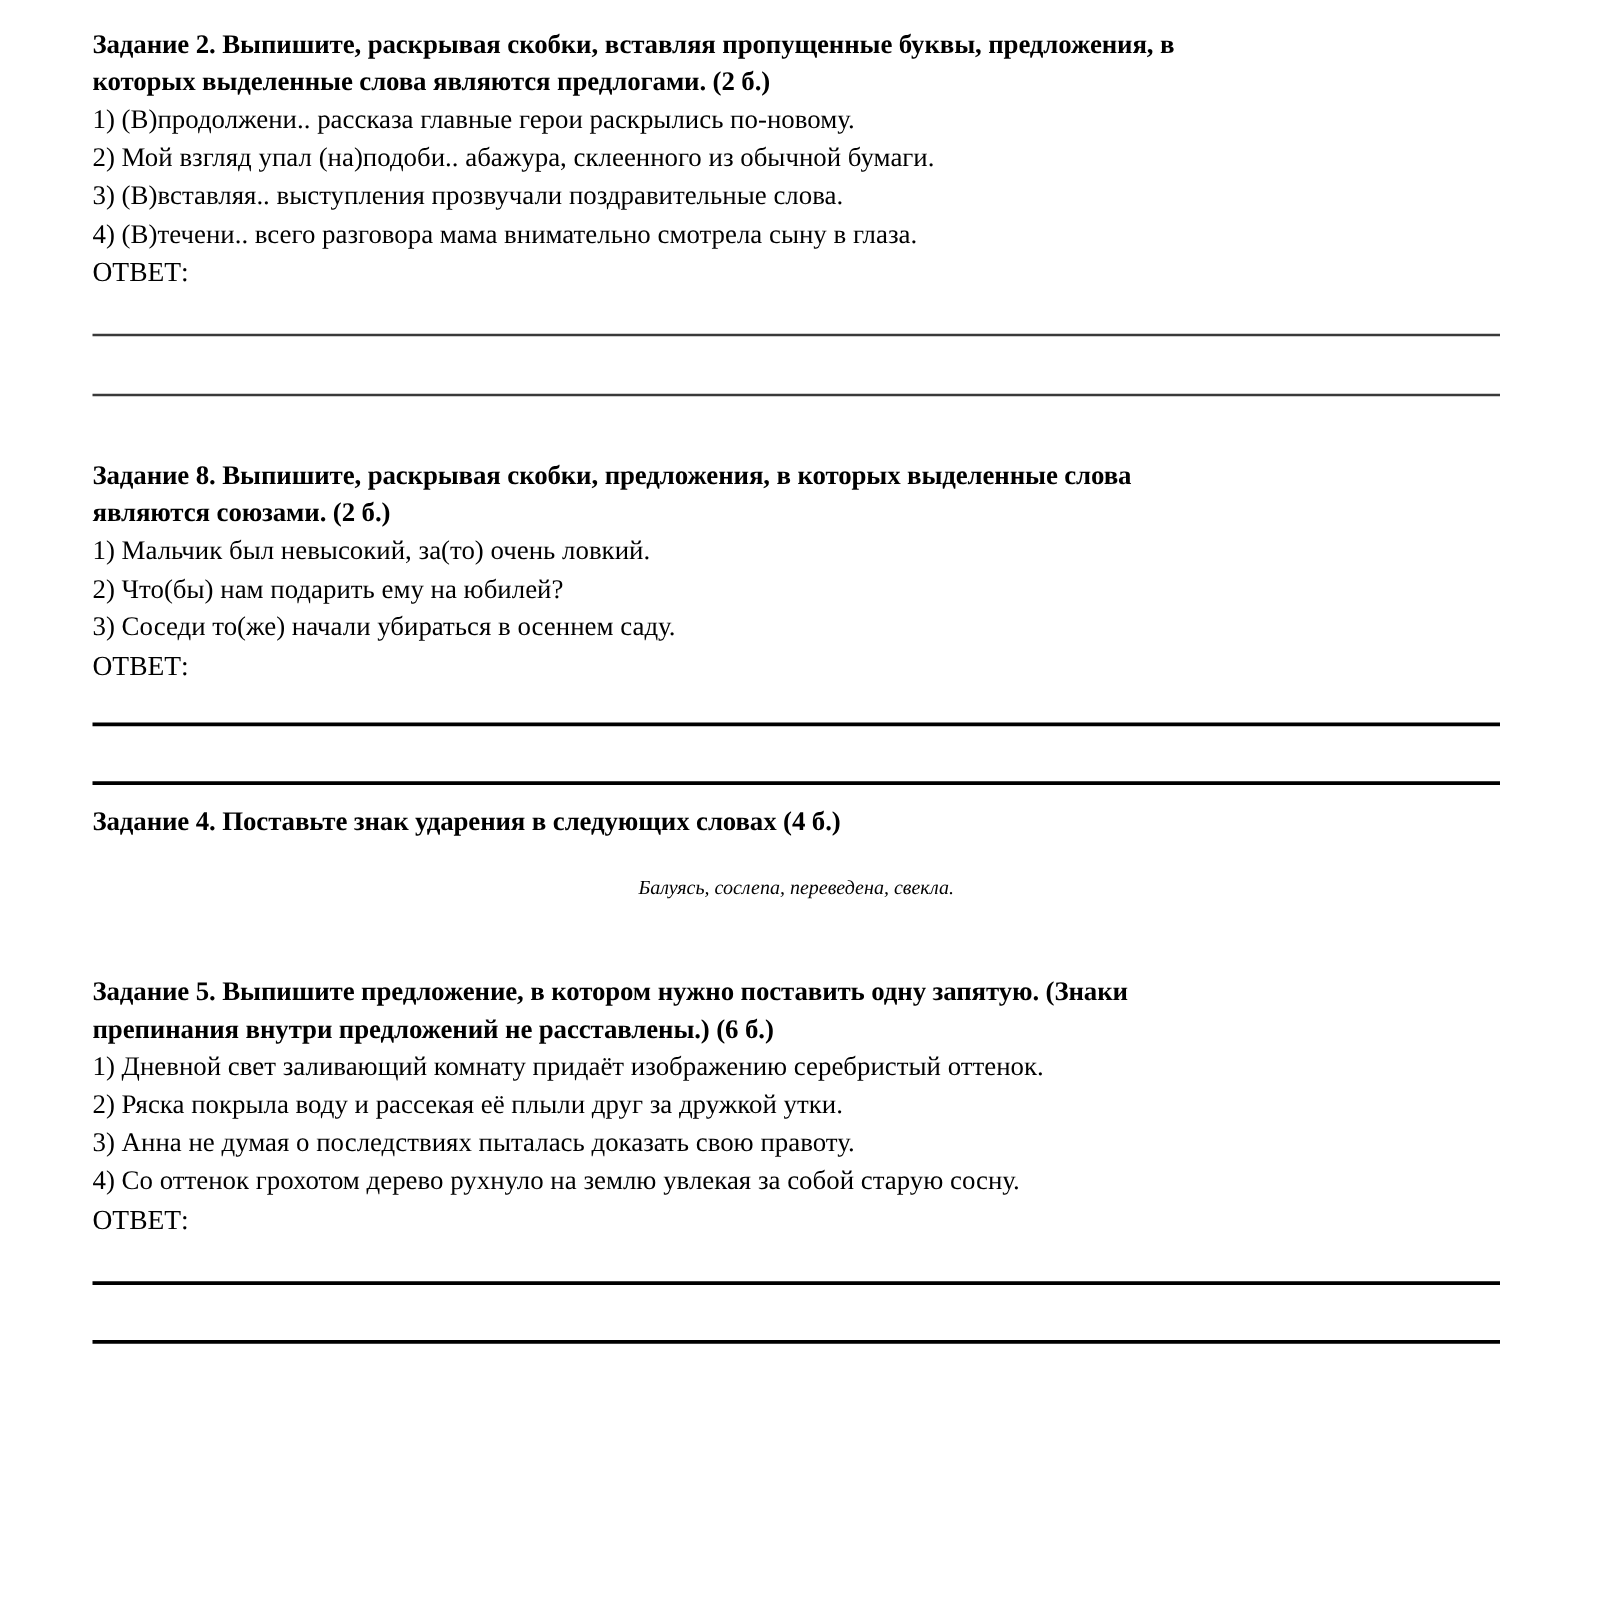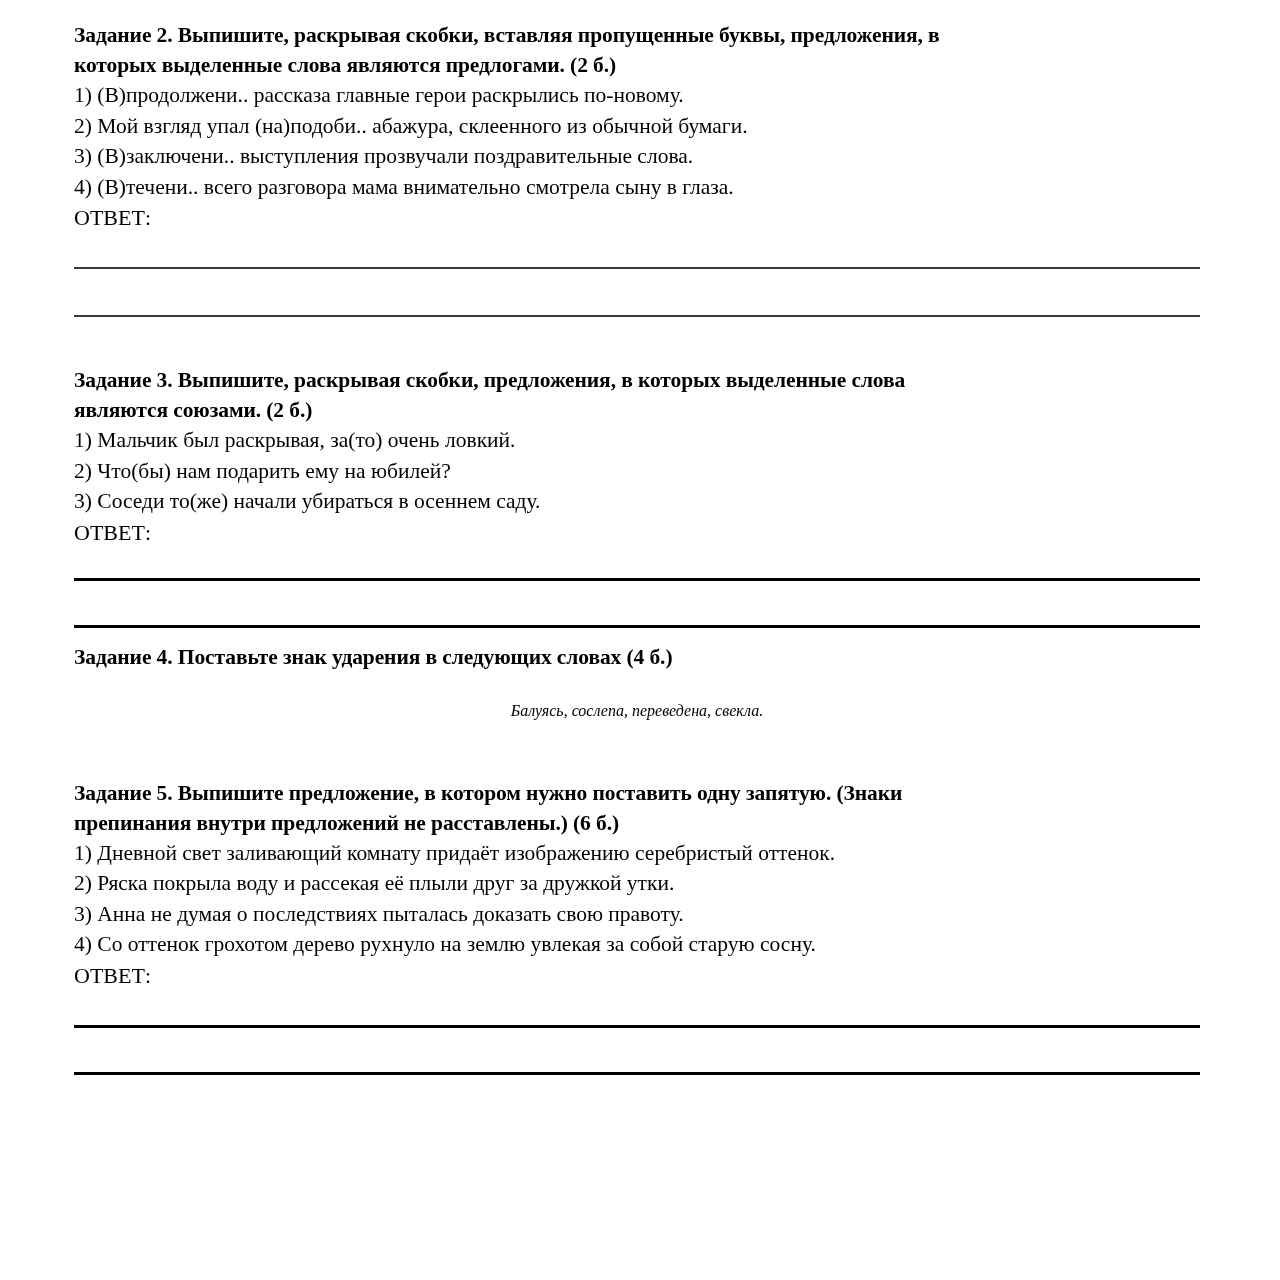--- a/index.html
+++ b/index.html
@@ -107,43 +107,43 @@
     <div class="task">
       <div class="task-heading">
         <div>Задание 2.  Выпишите, раскрывая скобки, вставляя пропущенные буквы, предложения, в</div>
         <div>которых выделенные слова являются предлогами. (2 б.)</div>
       </div>
 
       <div class="item"><span>1)</span> <b>(В)продолжени..</b><span> рассказа главные герои раскрылись по-новому.</span></div>
 
       <div class="item"><span>2)</span><span> Мой взгляд </span><b>упал (на)подоби..</b><span> абажура, склеенного из обычной бумаги.</span></div>
 
-      <div class="item"><span>3)</span> <b>(В)заключени..</b><span> выступления прозвучали поздравительные слова.</span></div>
+      <div class="item"><span>3)</span> <b>(В)вставляя..</b><span> выступления прозвучали поздравительные слова.</span></div>
 
       <div class="item"><span>4)</span> <b>(В)течени..</b><span> всего разговора мама внимательно смотрела сыну в глаза.</span></div>
 
       <div class="answer-label"><span class="lbl">ОТВЕТ</span><span class="colon-light">:</span></div>
 
       <div class="sp-34"></div>
       <div class="rules">
         <div class="rule thin"></div>
         <div class="sp-46"></div>
         <div class="rule thin"></div>
       </div>
     </div>
 
     <div class="sp-48"></div>
 
     <div class="task">
       <div class="task-heading">
-        <div>Задание 3. Выпишите, раскрывая скобки, предложения, в которых выделенные слова</div>
+        <div>Задание 8. Выпишите, раскрывая скобки, предложения, в которых выделенные слова</div>
         <div>являются союзами. (2 б.)</div>
       </div>
 
-      <div class="item"><span>1)</span><span> Мальчик был раскрывая, </span><b>за(то)</b><span> очень ловкий.</span></div>
+      <div class="item"><span>1)</span><span> Мальчик был невысокий, </span><b>за(то)</b><span> очень ловкий.</span></div>
 
       <div class="item"><span>2)</span> <b>Что(бы)</b><span> нам подарить ему на юбилей?</span></div>
 
       <div class="item"><span>3)</span><span> Соседи </span><b>то(же)</b><span> начали убираться в осеннем саду.</span></div>
 
 
       <div class="answer-label"><span class="lbl">ОТВЕТ:</span></div>
 
       <div class="sp-30"></div>
       <div class="rules">

